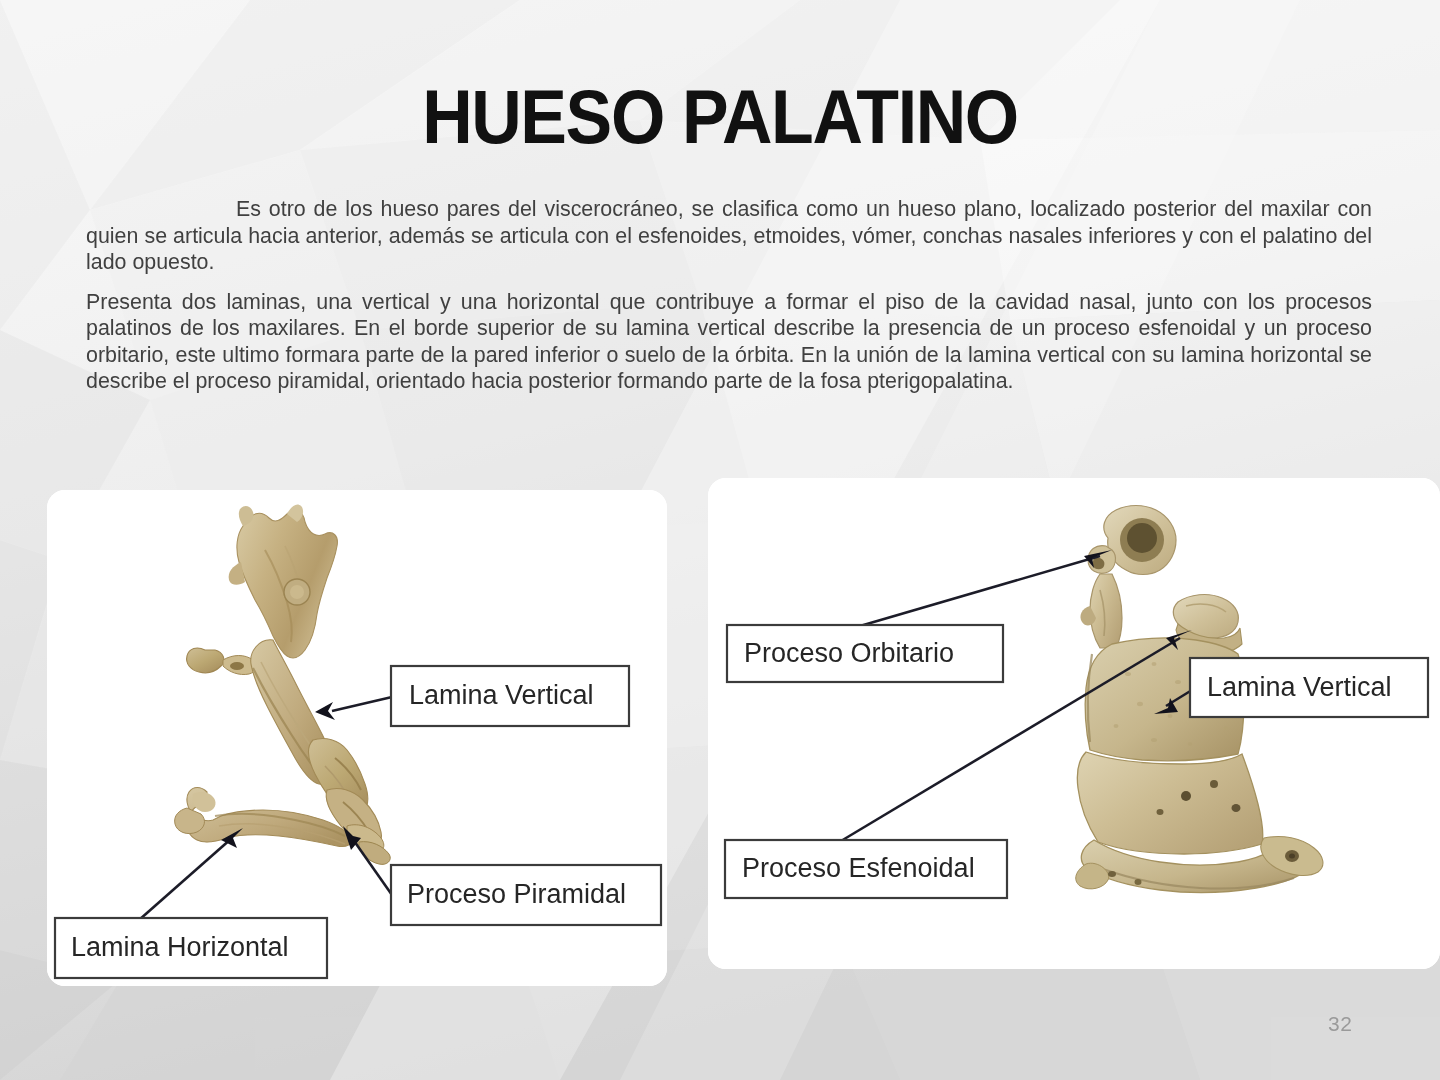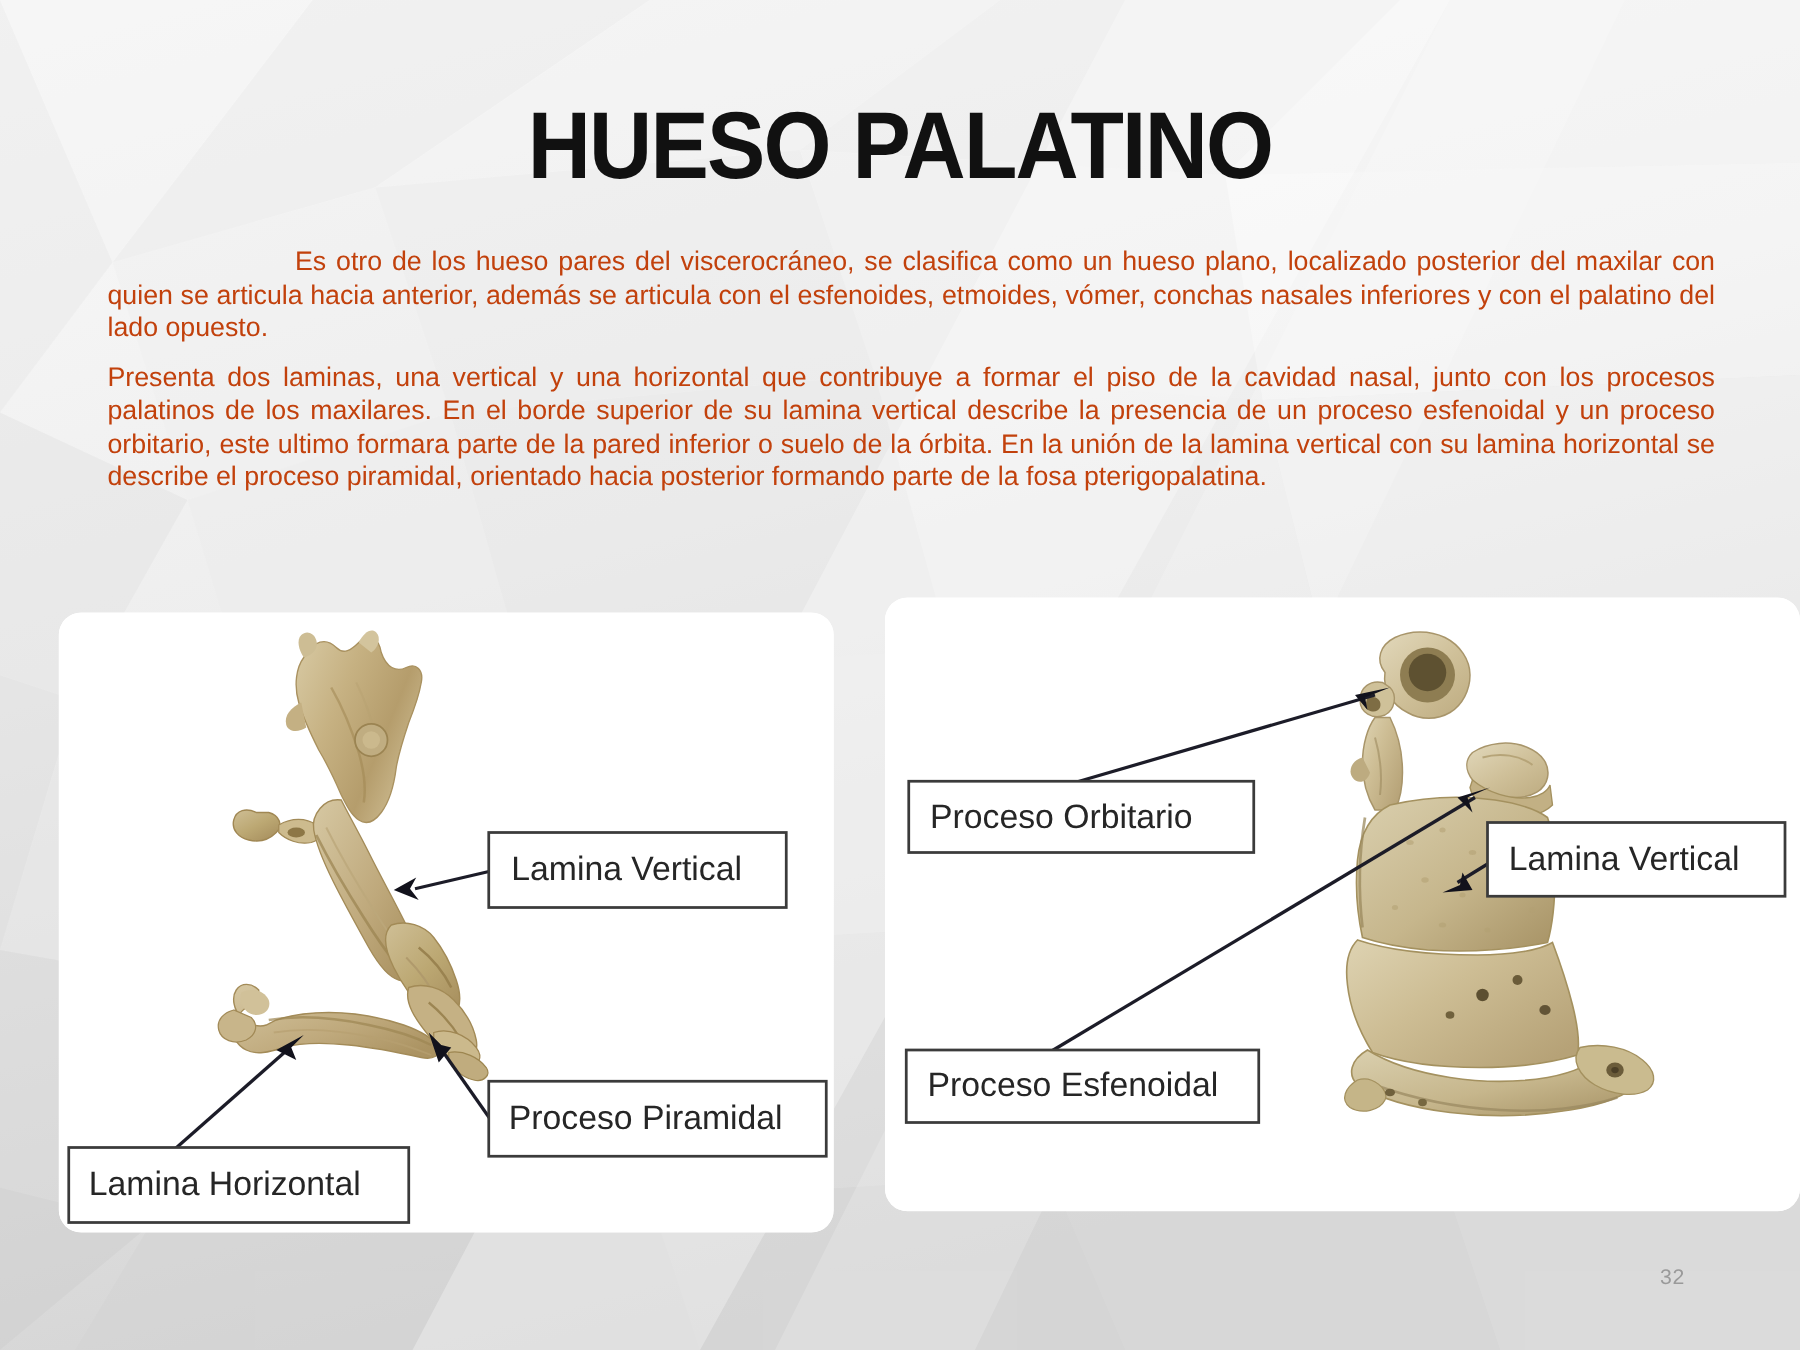--- a/index.html
+++ b/index.html
@@ -48,21 +48,21 @@
     transform-origin: center top;
     white-space: nowrap;
   }
 
   
   #body-text {
     position: absolute;
     top: 196px;
     left: 86px;
     width: 1286px;
-    color: #c2410c;
+    color: #404040;
     font-size: 21.4px;
     line-height: 26.5px;
     text-align: justify;
     text-justify: inter-word;
   }
   #body-text p {
     margin: 0 0 13px 0;
   }
   #para-1 {
     text-indent: 150px;
@@ -112,21 +112,21 @@
   }
   .arrowhead {
     fill: #12121c;
   }
 
   
   #page-number {
     position: absolute;
     left: 1328px;
     top: 1012px;
-    font-size: 17px;
+    font-size: 21px;
     color: #9a9a9a;
     letter-spacing: 0.5px;
   }
 </style>
 </head>
 <body>
 
 <div id="slide">
 
   <svg class="bg-layer" viewBox="0 0 1440 1080" preserveAspectRatio="none">

